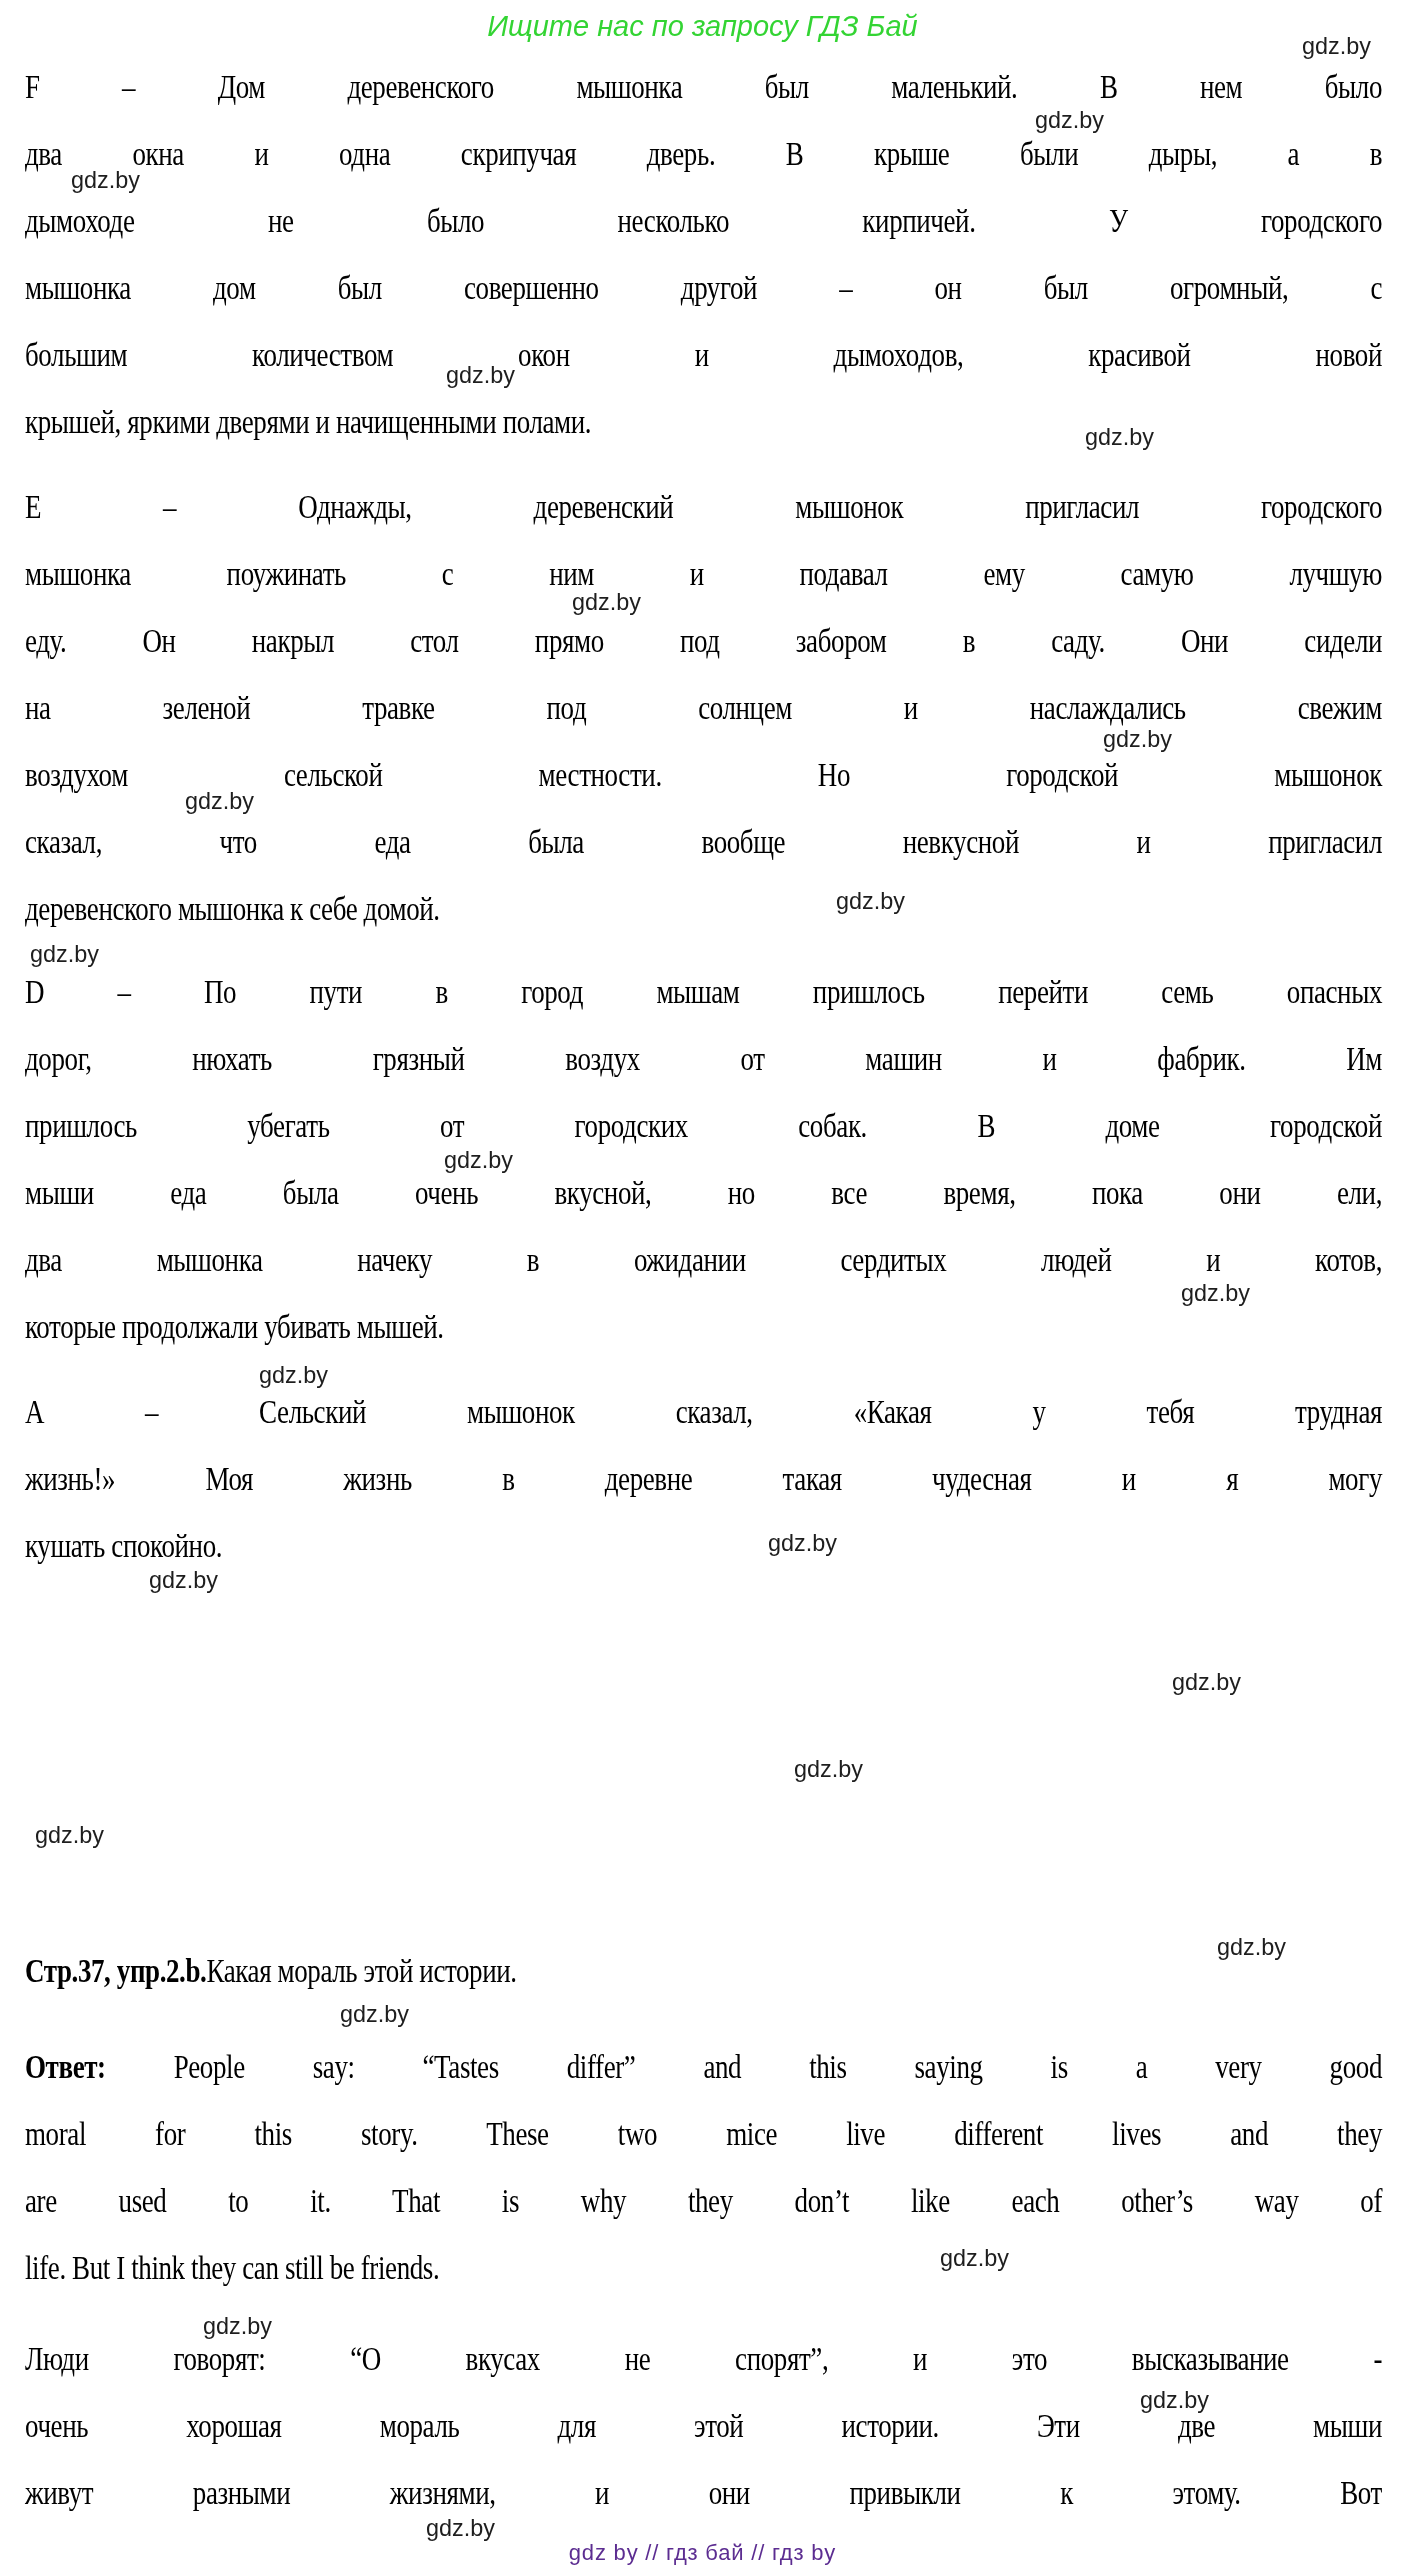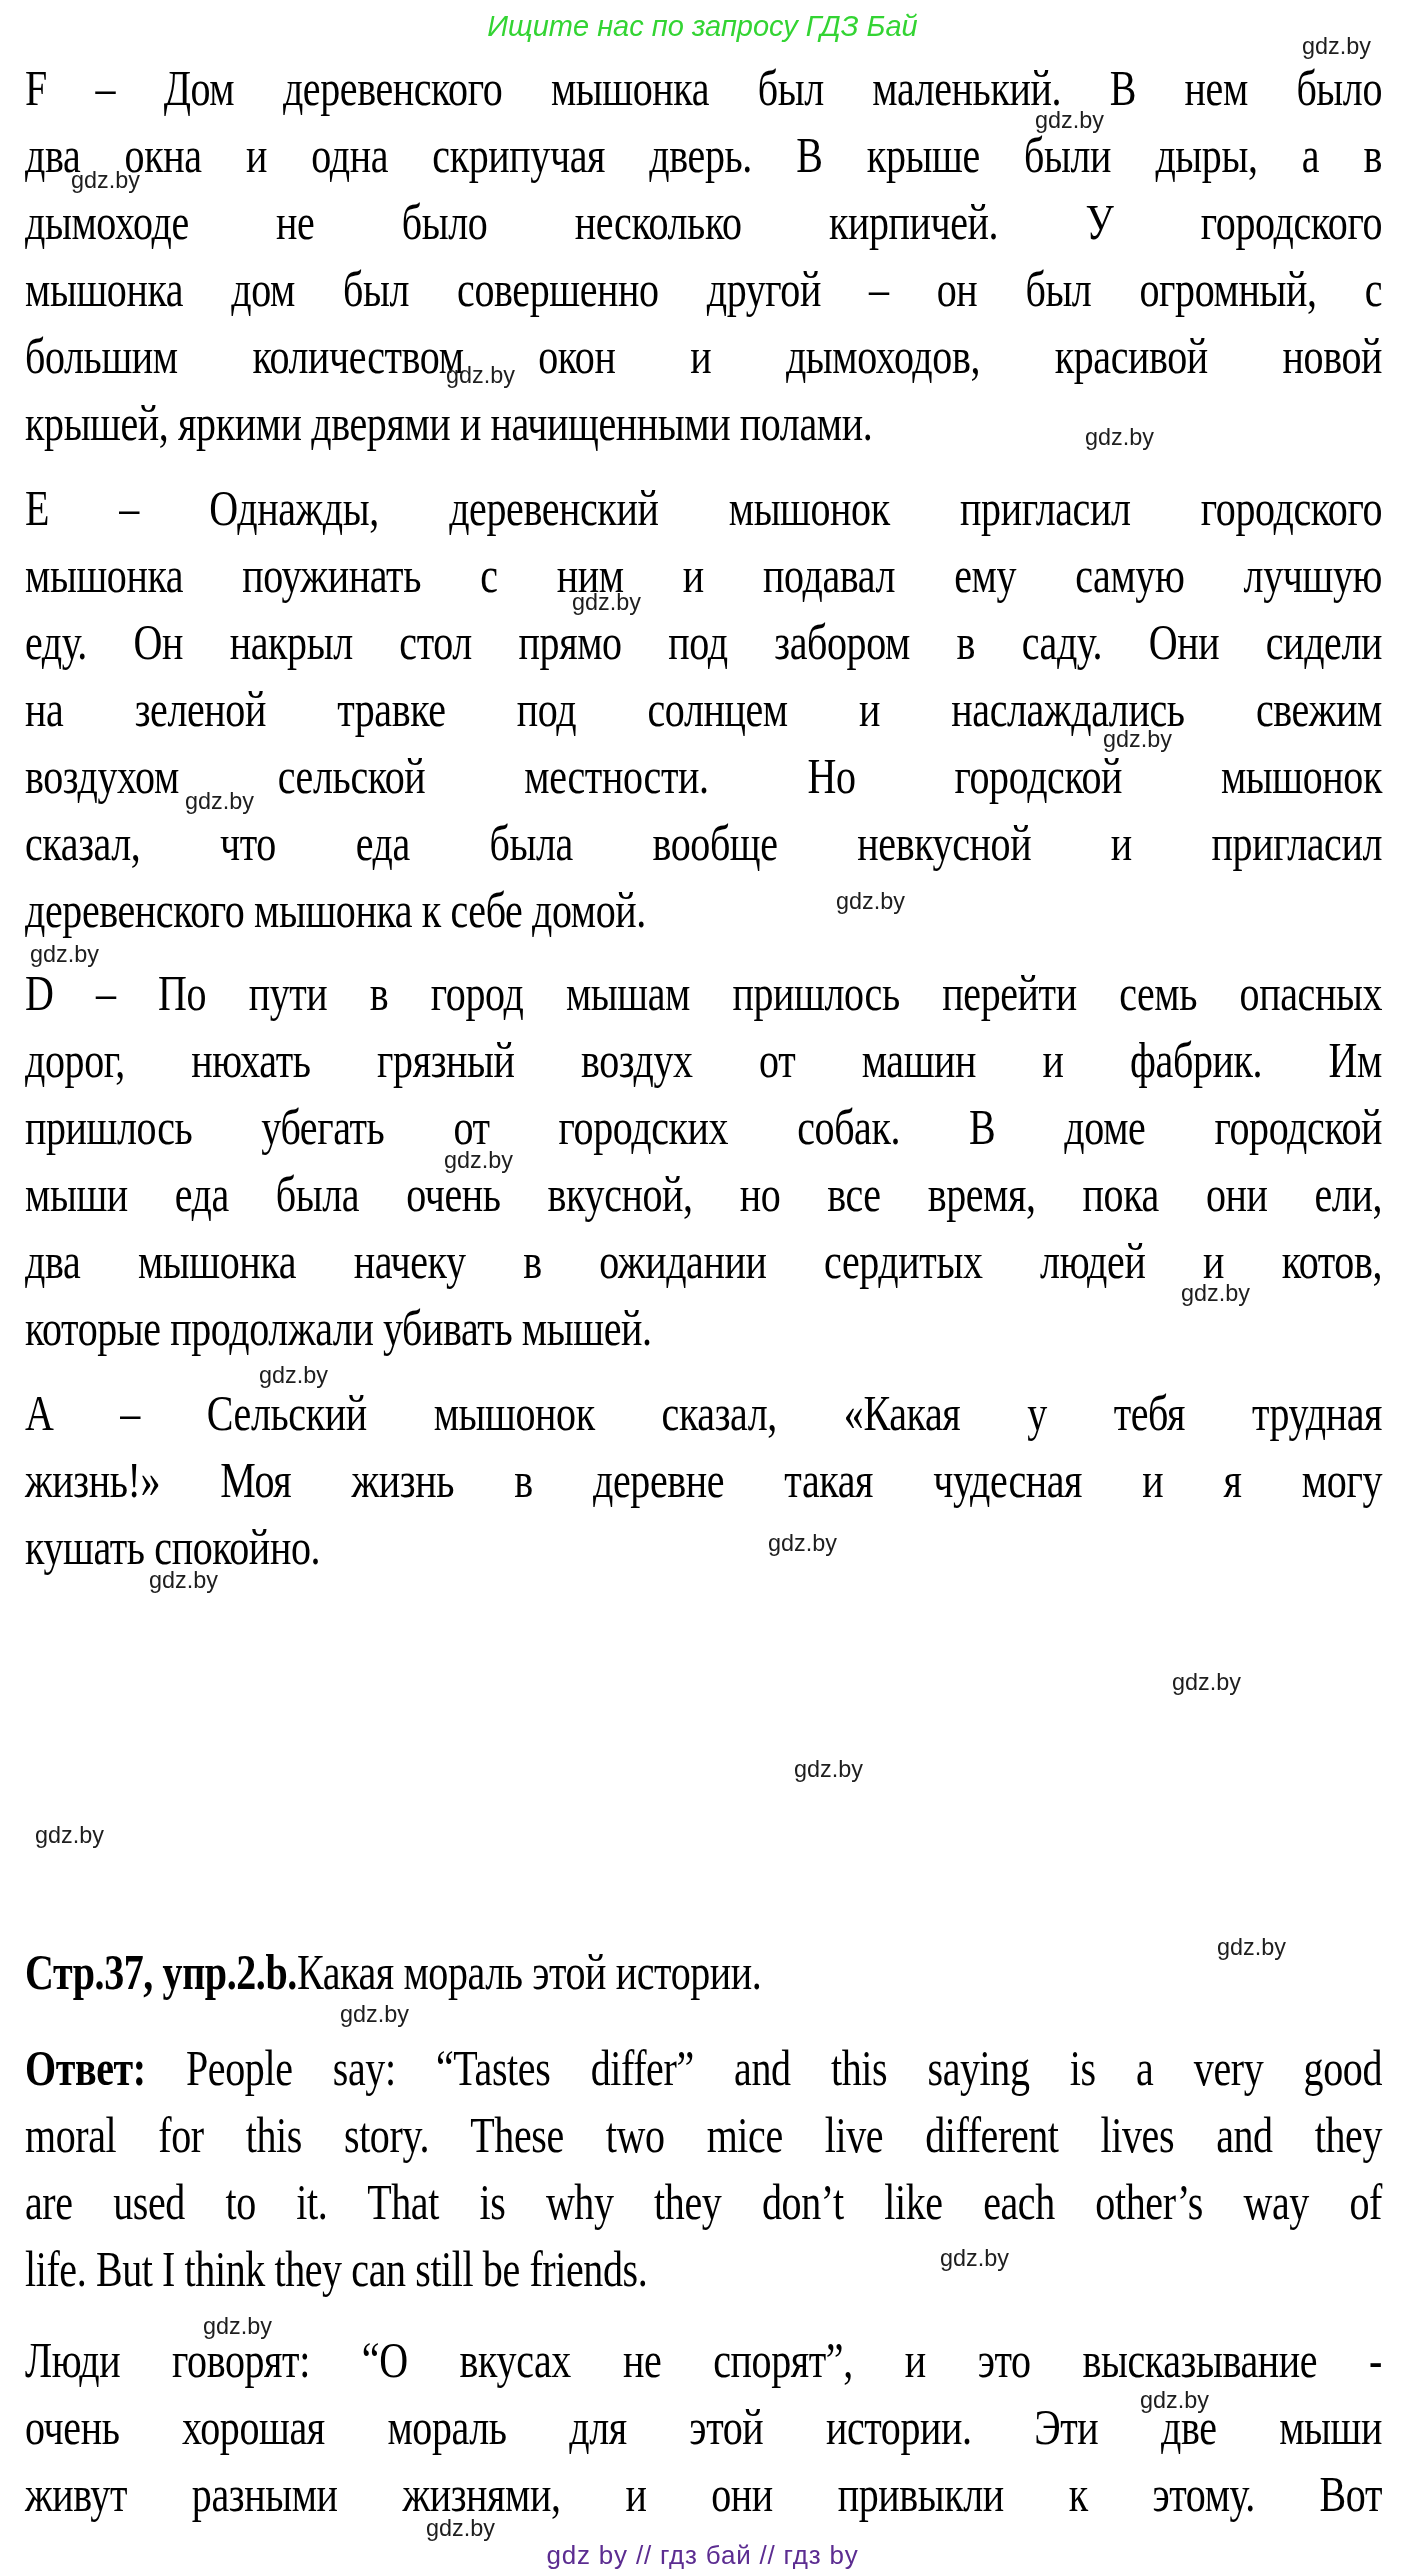--- a/index.html
+++ b/index.html
@@ -27,21 +27,21 @@
     right: 0;
     text-align: center;
     font-family: "Liberation Sans", sans-serif;
     font-size: 29px;
     color: #33d433;
   }
   .para {
     position: absolute;
     left: 25px;
     width: 1357px;
-    font-size: 40px;
+    font-size: 27px;
     line-height: 67px;
     color: #000000;
   }
   .line {
     text-align: justify;
     text-align-last: justify;
     letter-spacing: -0.4px;
     transform: scaleY(1.25);
     transform-origin: 50% 55%;
   }
@@ -63,21 +63,21 @@
     color: #1e1e1e;
     white-space: nowrap;
   }
   .footer {
     position: absolute;
     top: 2540px;
     left: 0;
     right: 0;
     text-align: center;
     font-family: "Liberation Sans", sans-serif;
-    font-size: 26px;
+    font-size: 22px;
     letter-spacing: 0.8px;
     color: #5c2d91;
   }
 </style>
 </head>
 <body>
 
 <div class="page">
 
   <div class="promo" style="color: rgb(51, 212, 51); font-style: italic;">Ищите нас по запросу ГДЗ Бай</div>

